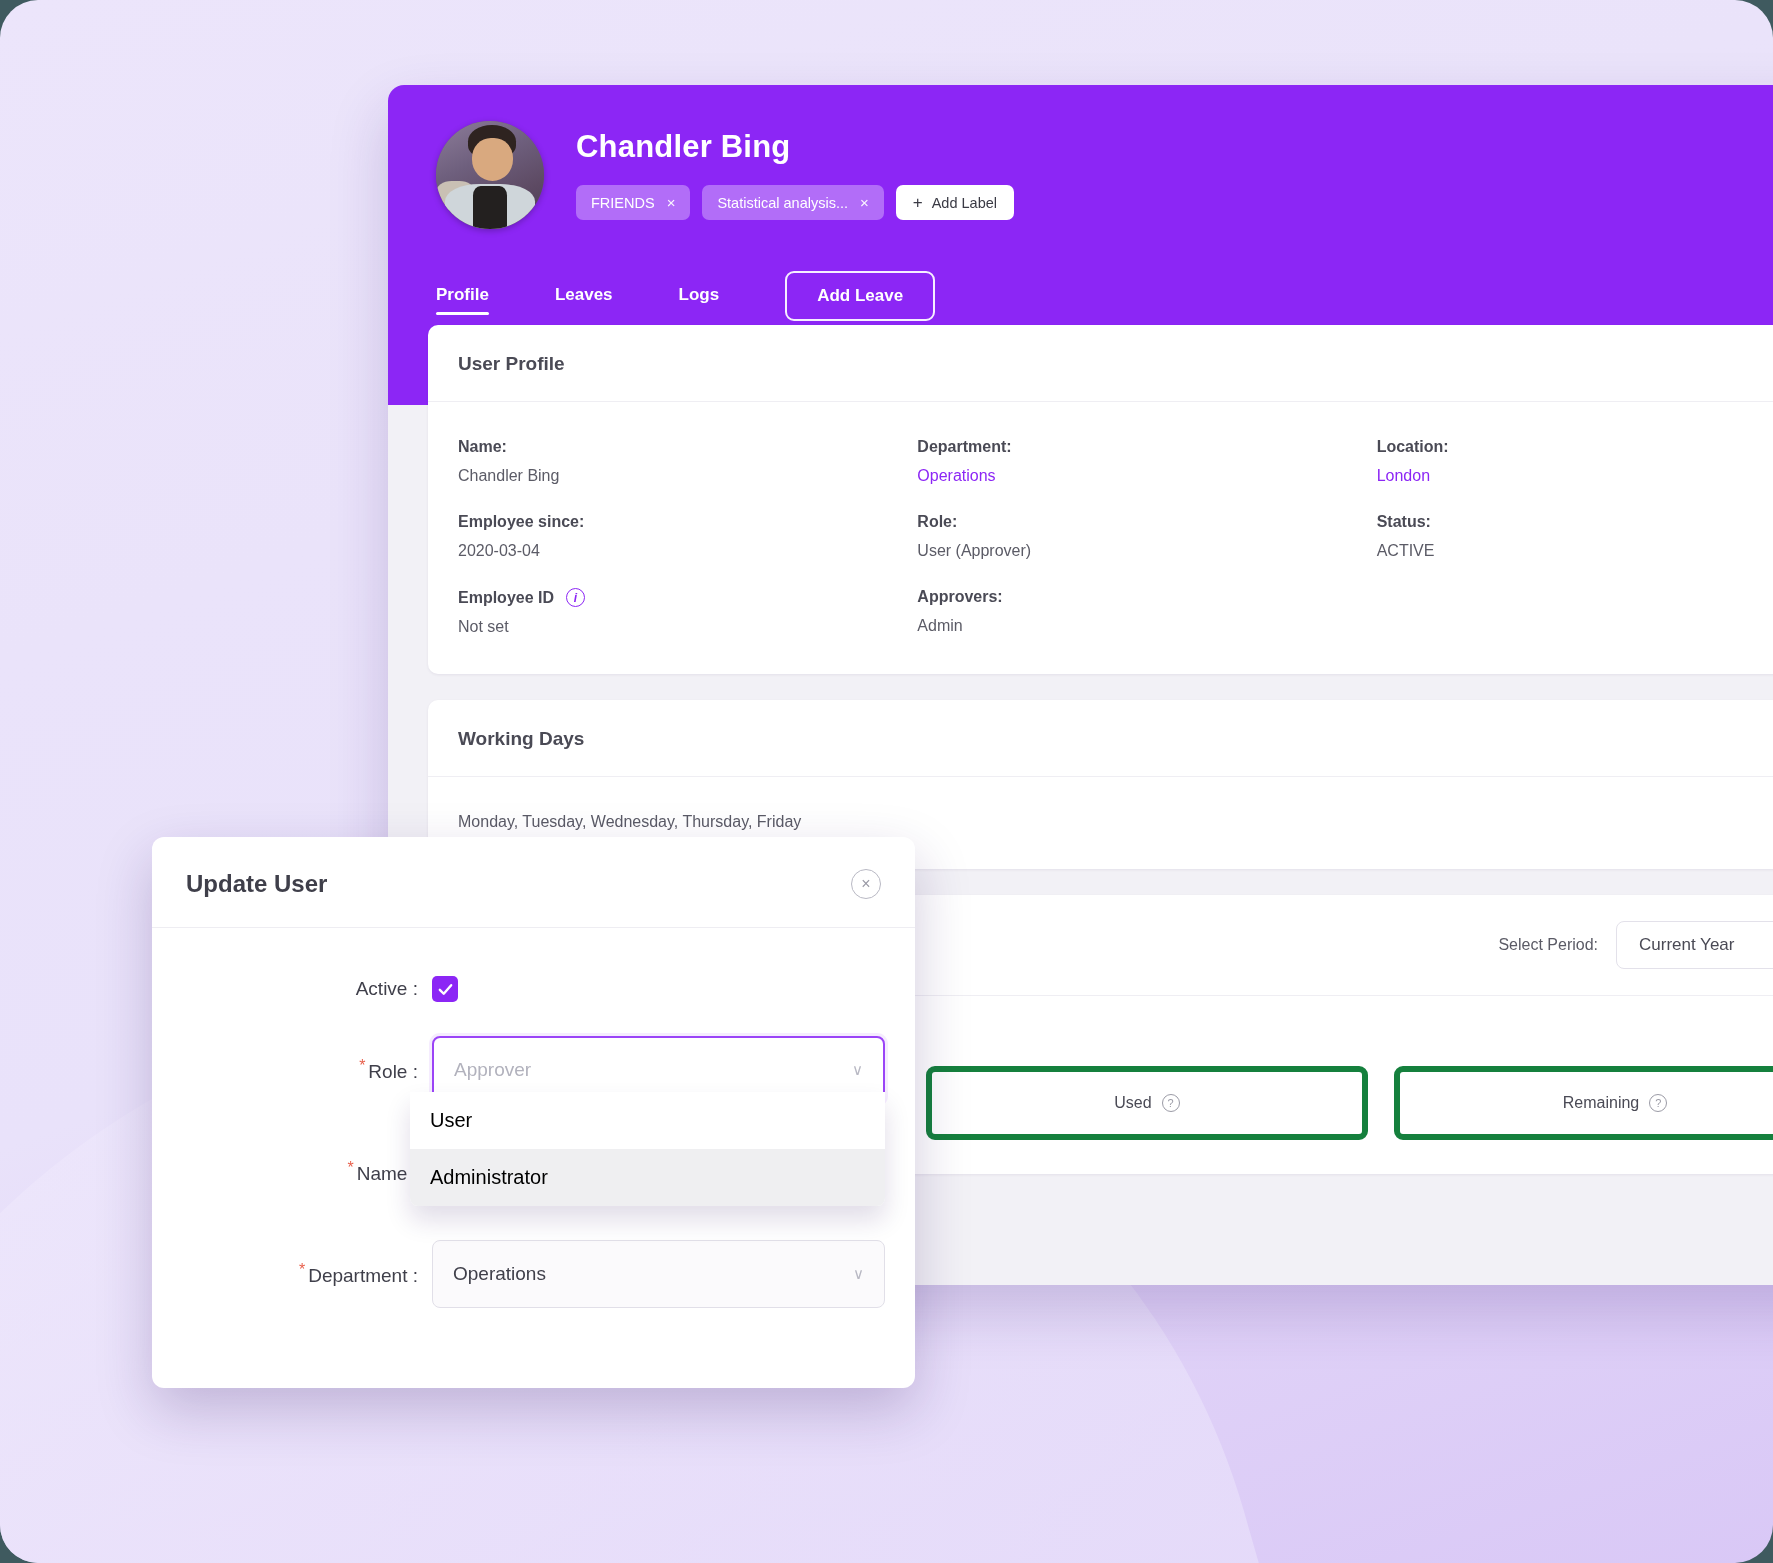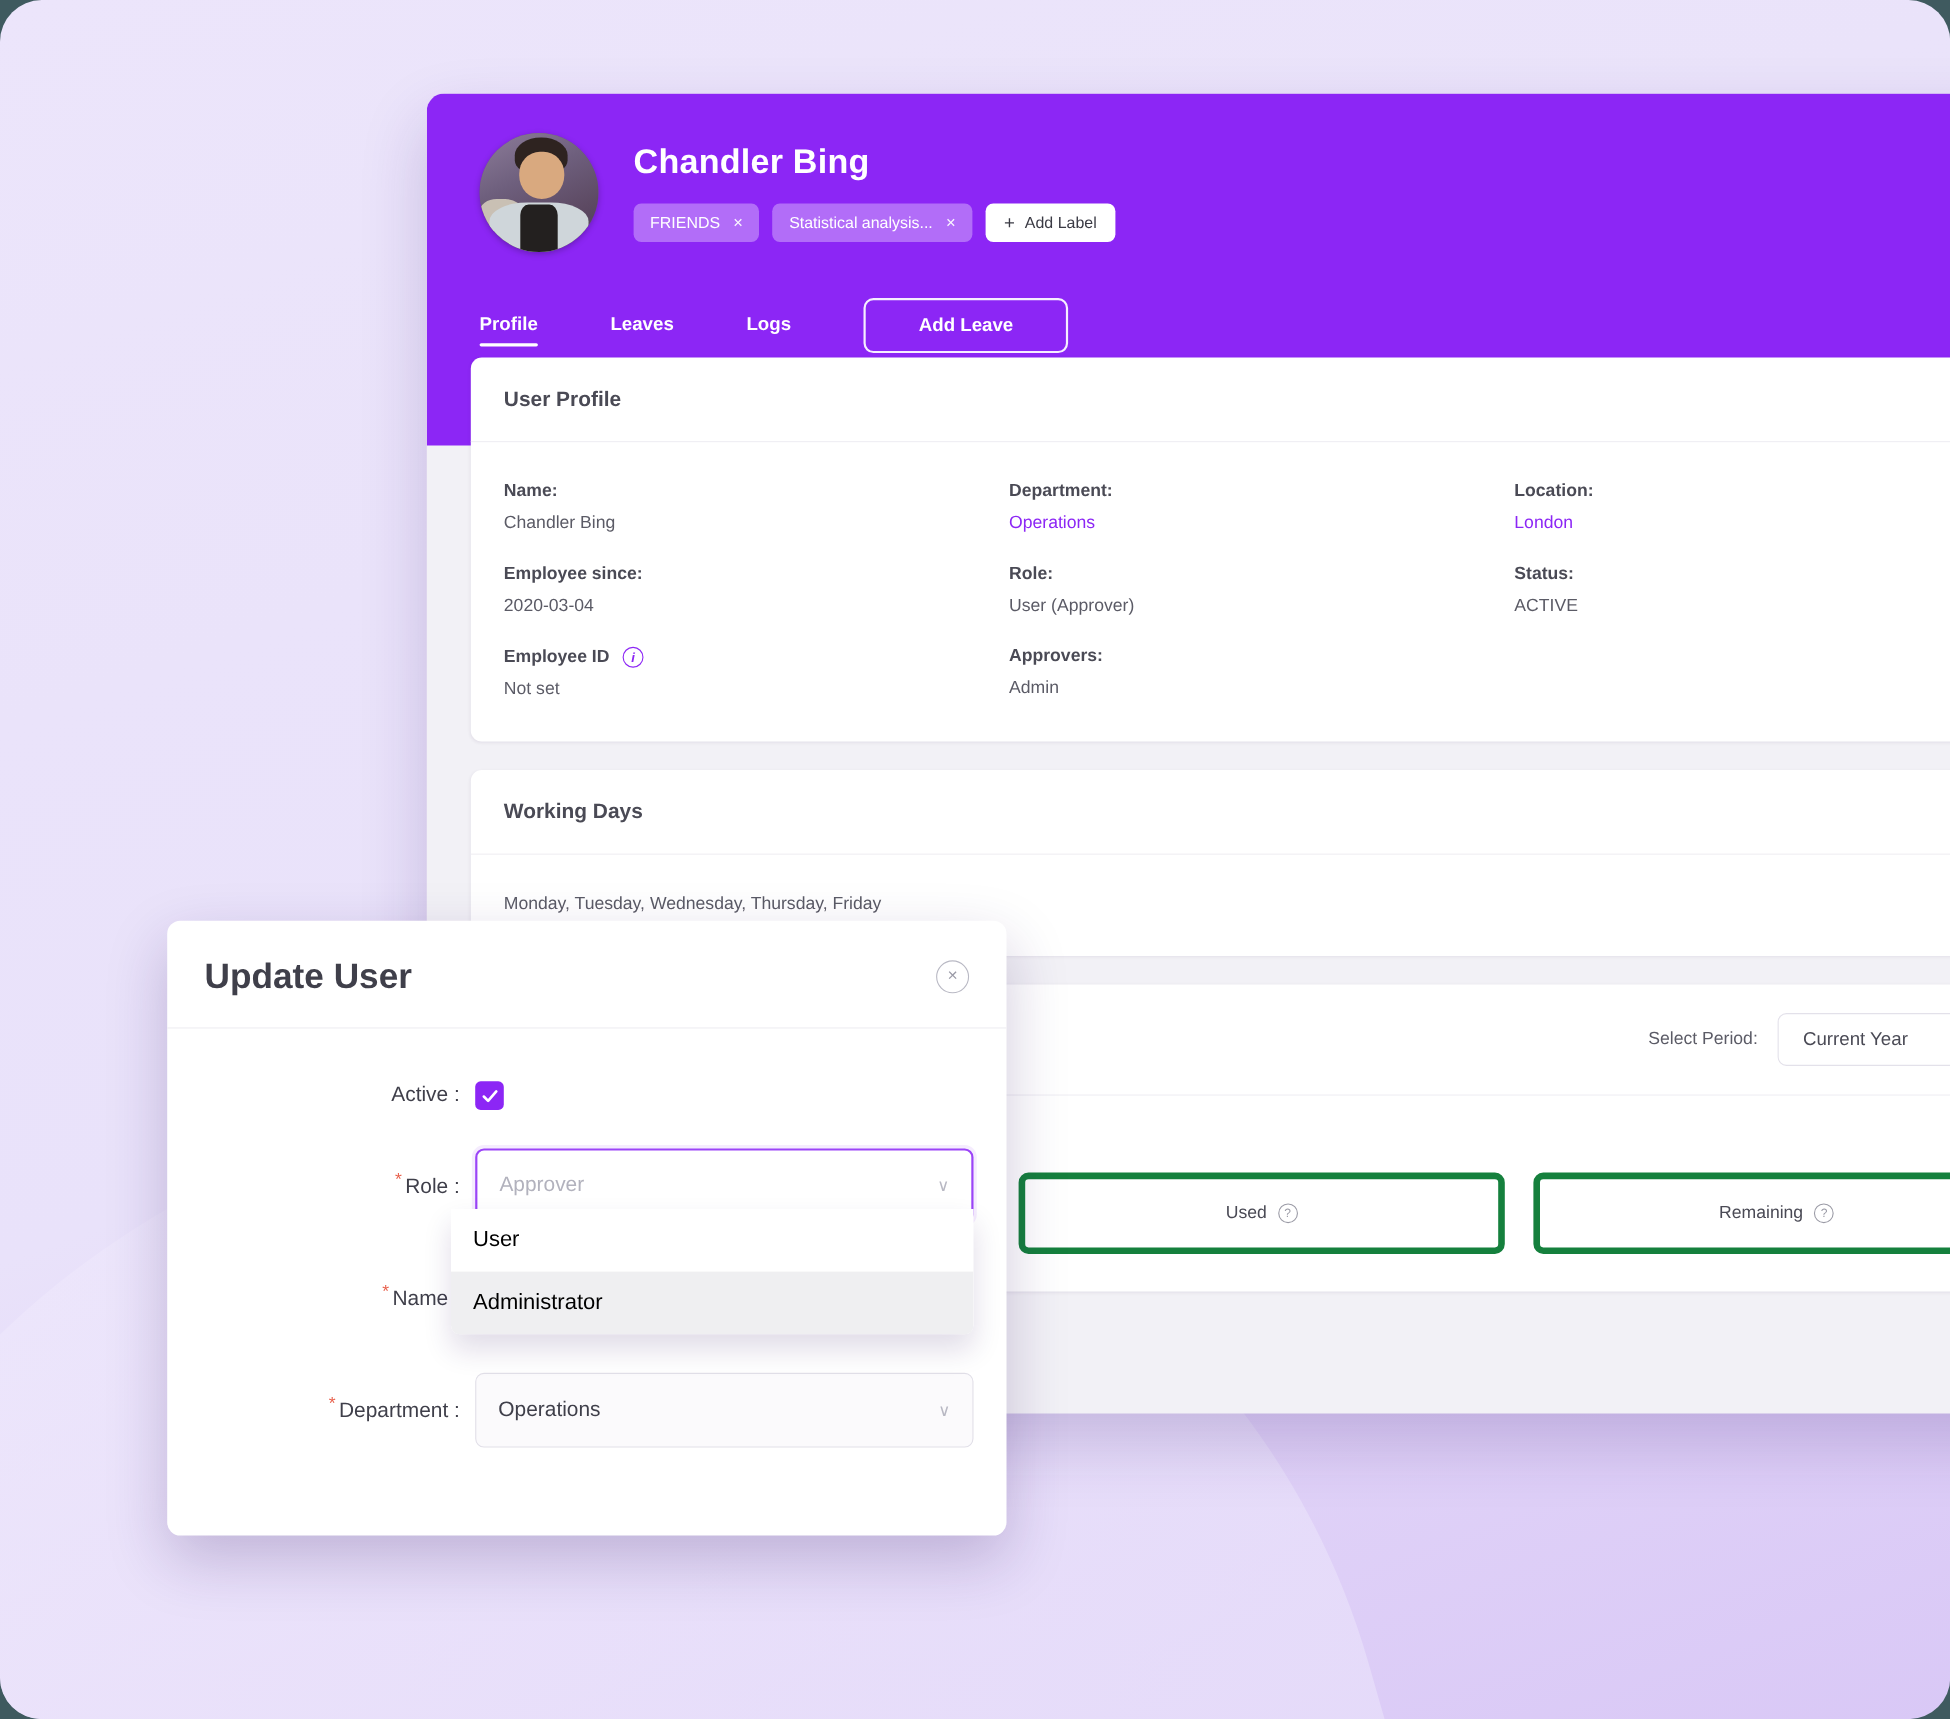--- a/index.html
+++ b/index.html
@@ -168,21 +168,21 @@
     height: 3px;
     background: #ffffff;
     border-radius: 2px;
   }
   #add-leave-btn {
     background: transparent;
     border: 2px solid rgba(255,255,255,.92);
     color: #ffffff;
     font-size: 17px;
     font-weight: bold;
-    padding: 13px 48px;
+    padding: 13px 30px;
     border-radius: 9px;
     cursor: pointer;
     font-family: inherit;
   }
 
   
   #content-wrap {
     position: absolute;
     left: 40px;
     top: 240px;
@@ -308,21 +308,21 @@
     z-index: 40;
   }
   #modal-header {
     display: flex;
     align-items: center;
     justify-content: space-between;
     padding: 32px 34px 28px 34px;
     border-bottom: 1px solid #eeedf2;
   }
   #modal-title {
-    font-size: 32px;
+    font-size: 24px;
     font-weight: bold;
     color: #3f3f4a;
   }
   #modal-close-btn {
     width: 30px; height: 30px;
     border: 1.6px solid #b9b9c4;
     border-radius: 50%;
     color: #9a9aa6;
     background: transparent;
     font-size: 16px;

